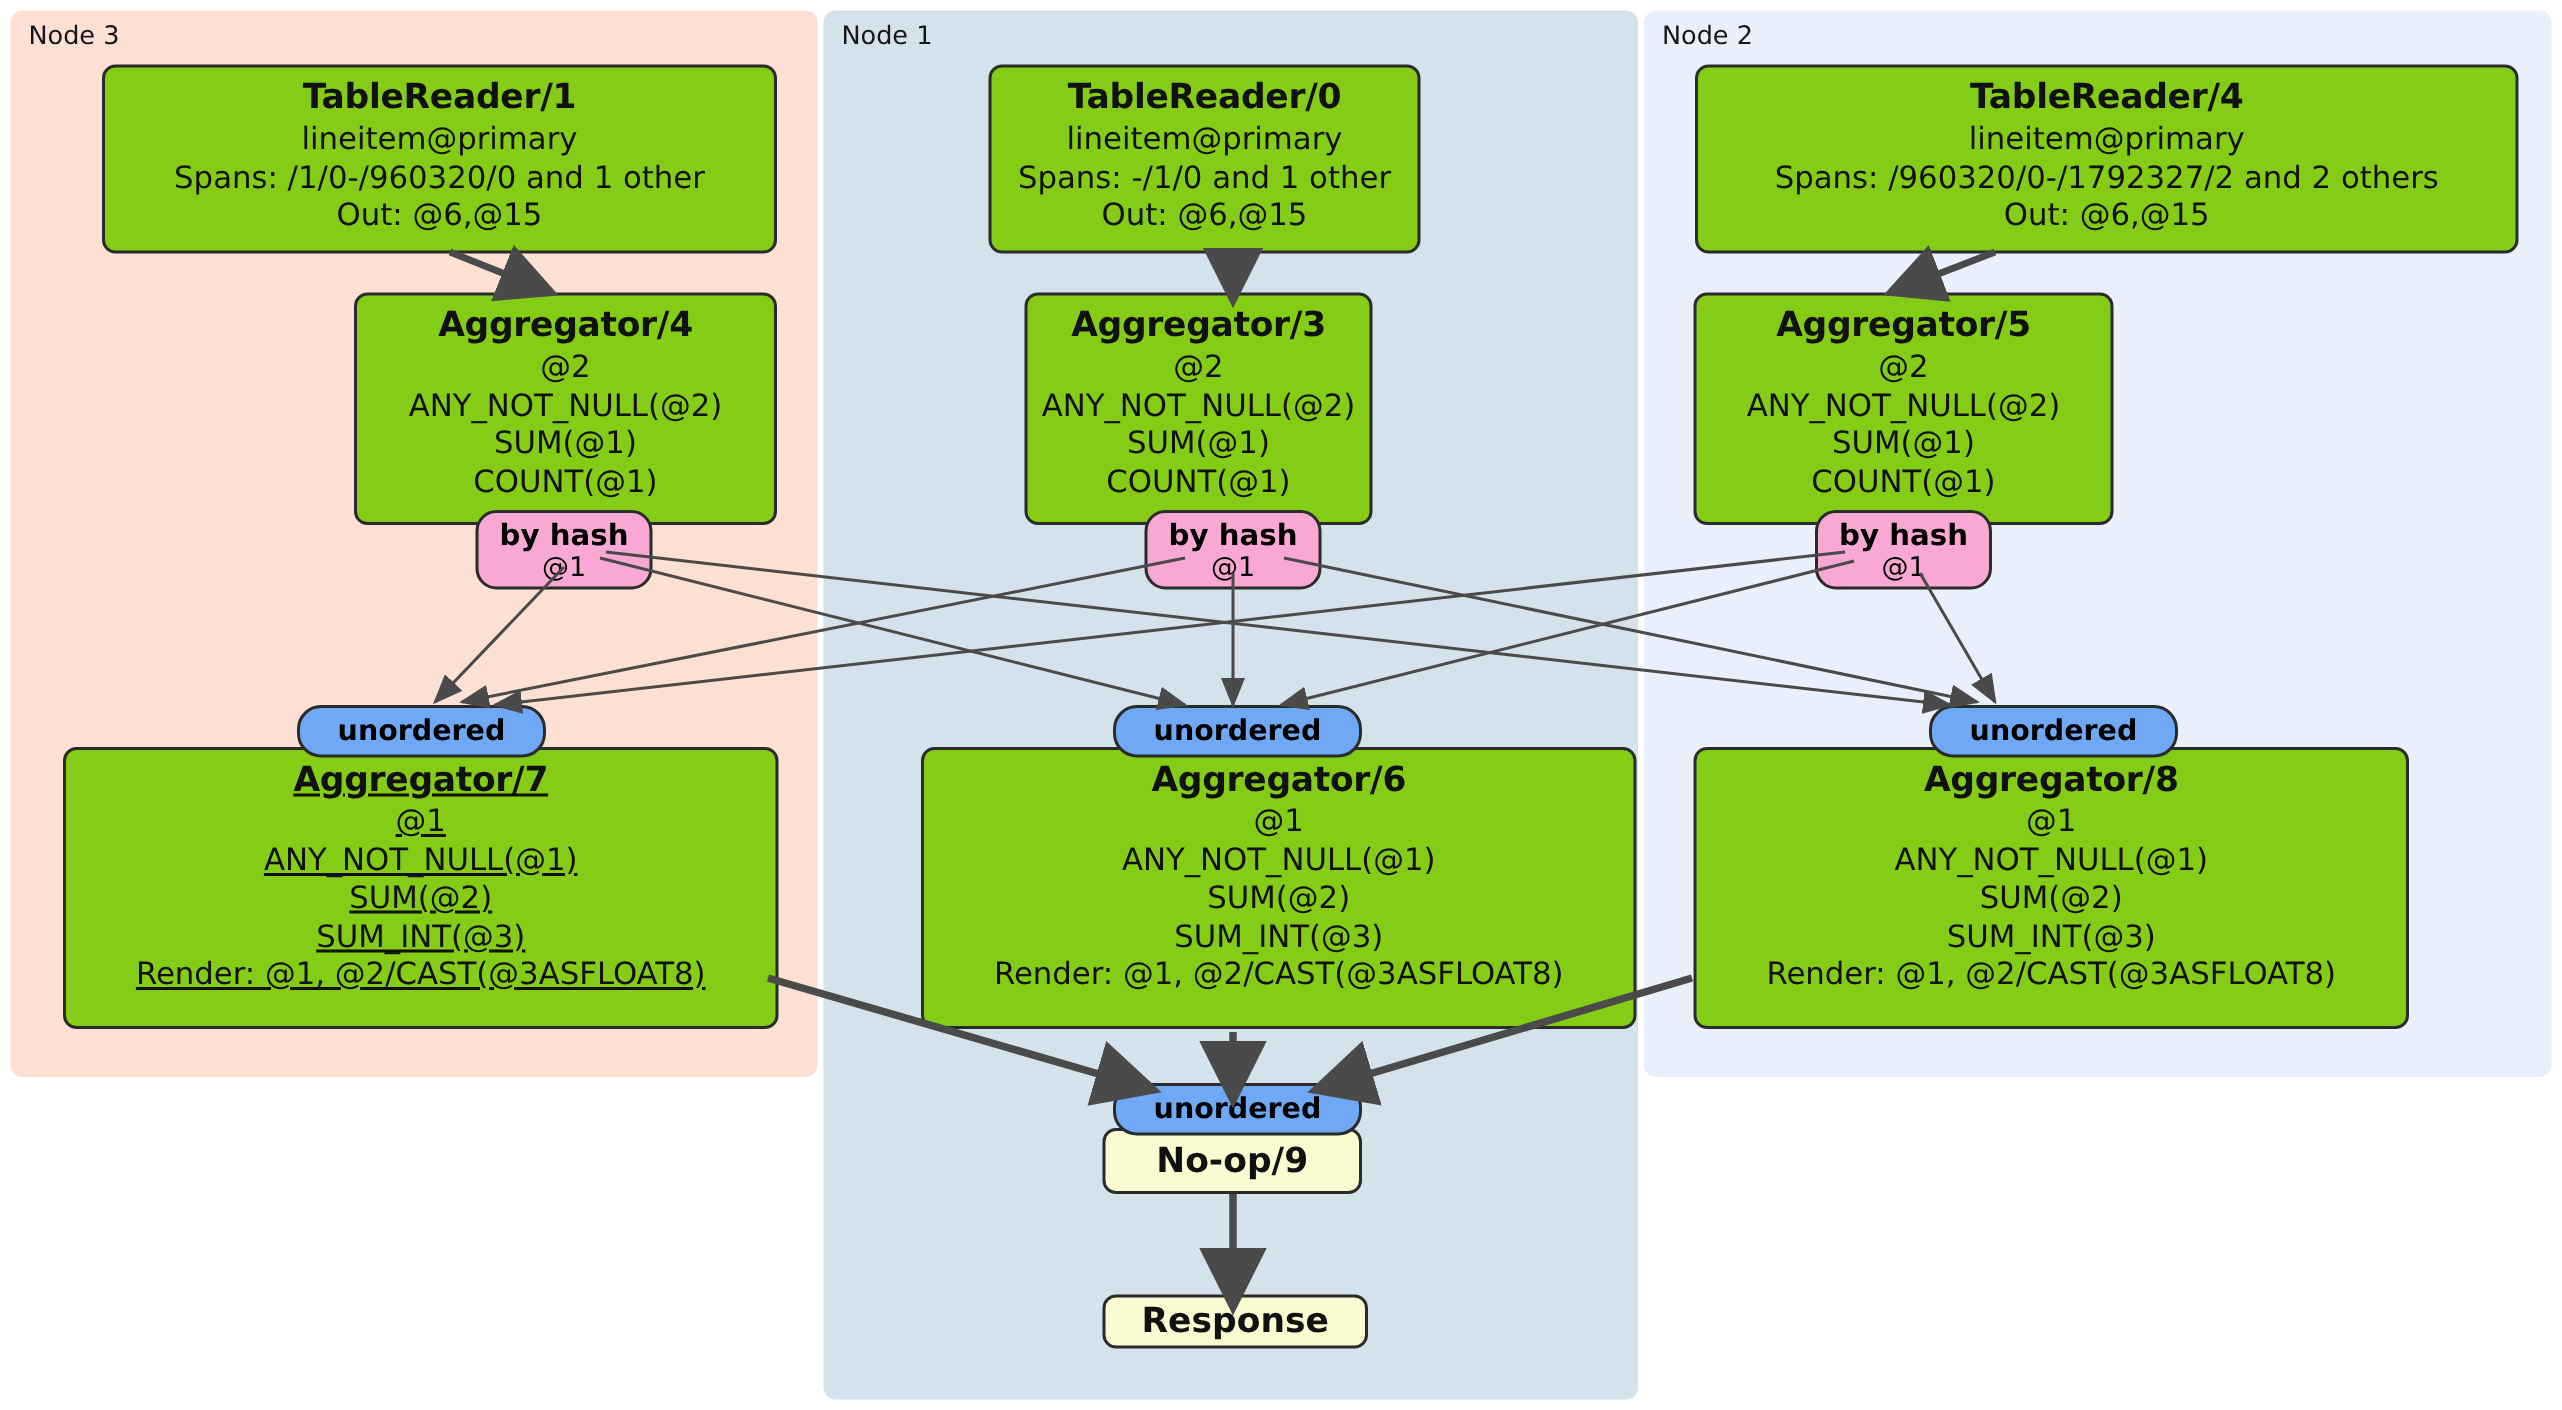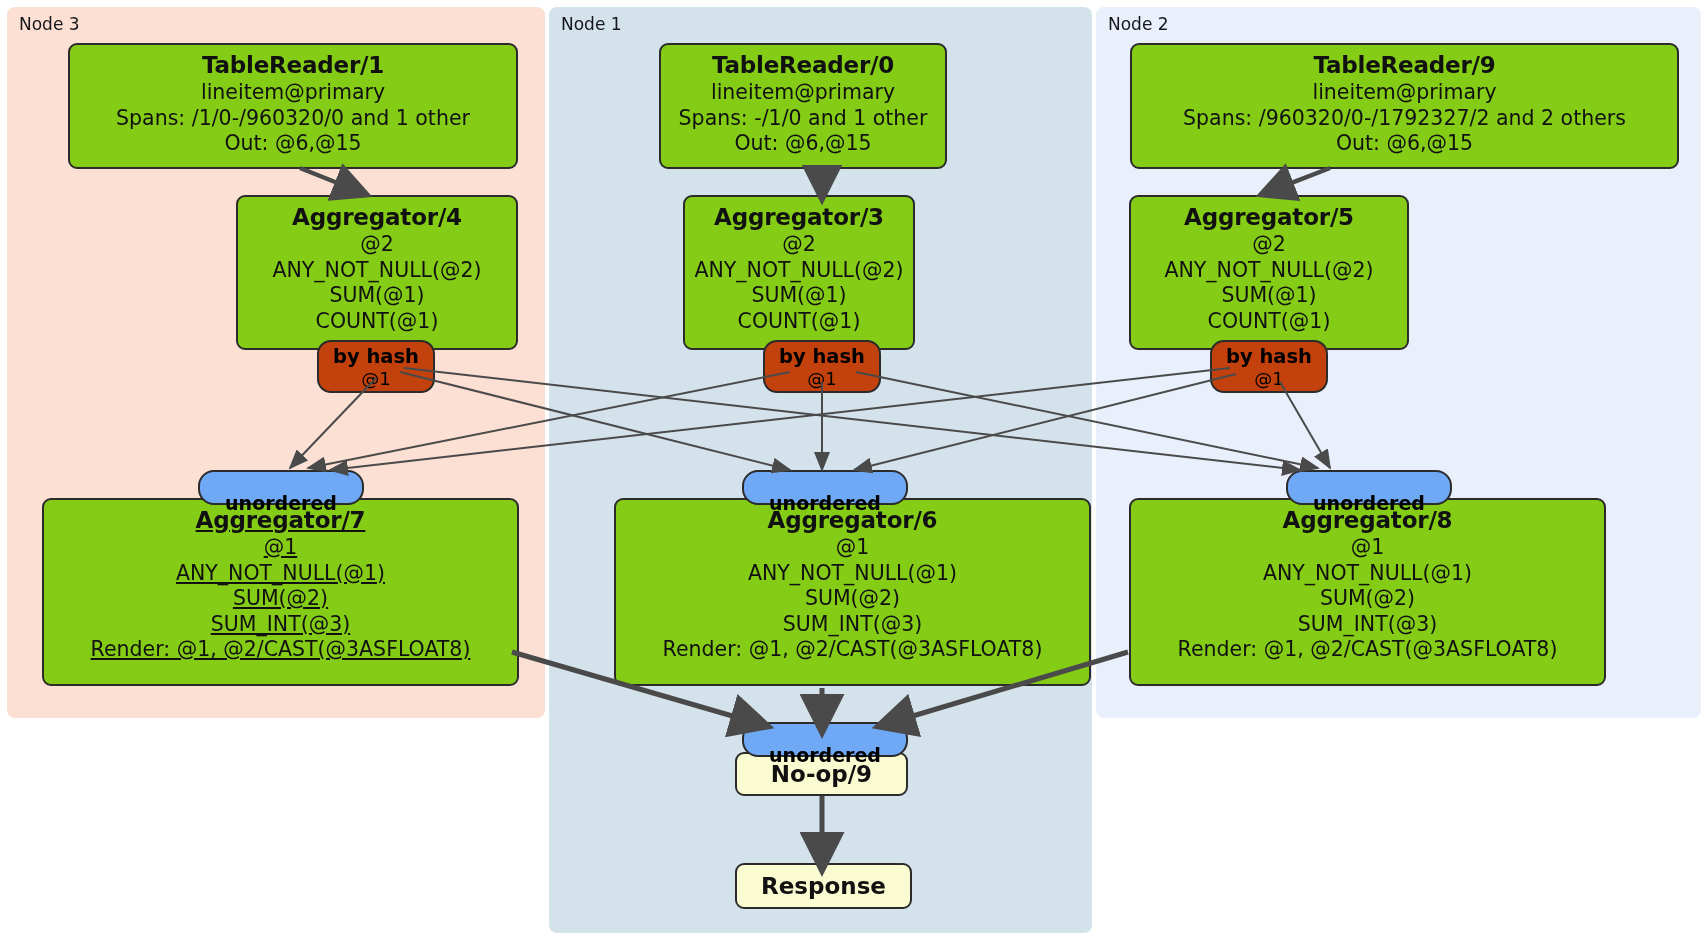--- a/index.html
+++ b/index.html
@@ -70,24 +70,24 @@
     text-align: center;
     color: #000000;
     white-space: nowrap;
   }
   .pill-unordered {
     background: #6fa8f4;
     border-radius: 16px;
     font-weight: bold;
     font-size: 19px;
     line-height: 26px;
-    padding-top: 18px;
+    padding-top: 2px;
   }
   .pill-byhash {
-    background: #c2410c;
+    background: #f9a8d4;
     border-radius: 14px;
     font-size: 19px;
     line-height: 23px;
     padding-top: 3px;
   }
   .pill-byhash .bh-title {
     font-weight: bold;
     font-size: 19.5px;
     line-height: 23px;
   }
@@ -187,21 +187,21 @@
     </div>
 
     <div class="proc-box" style="left:659px; top:43px; width:288px; height:126px;">
       <div class="proc-title">TableReader/0</div>
       <div class="proc-line">lineitem@primary</div>
       <div class="proc-line">Spans: -/1/0 and 1 other</div>
       <div class="proc-line">Out: @6,@15</div>
     </div>
 
     <div class="proc-box" style="left:1130px; top:43px; width:549px; height:126px;">
-      <div class="proc-title">TableReader/9</div>
+      <div class="proc-title">TableReader/4</div>
       <div class="proc-line">lineitem@primary</div>
       <div class="proc-line">Spans: /960320/0-/1792327/2 and 2 others</div>
       <div class="proc-line">Out: @6,@15</div>
     </div>
 
     <div class="proc-box" style="left:236px; top:195px; width:282px; height:155px;">
       <div class="proc-title">Aggregator/4</div>
       <div class="proc-line">@2</div>
       <div class="proc-line">ANY_NOT_NULL(@2)</div>
       <div class="proc-line">SUM(@1)</div>
@@ -248,21 +248,21 @@
       <div class="proc-line">ANY_NOT_NULL(@1)</div>
       <div class="proc-line">SUM(@2)</div>
       <div class="proc-line">SUM_INT(@3)</div>
       <div class="proc-line">Render: @1, @2/CAST(@3ASFLOAT8)</div>
     </div>
 
     <div class="small-box" style="left:735px; top:752px; width:173px; height:44px;">
       <span>No-op/9</span>
     </div>
 
-    <div class="small-box" style="left:735px; top:863px; width:177px; height:46px;">
+    <div class="small-box" style="left:735px; top:863px; width:177px; height:36px;">
       <span>Response</span>
     </div>
   </div>
 
   <div class="layer-pills">
 
     <div class="pill pill-byhash" style="left:317px; top:340px; width:118px; height:53px;">
       <div class="bh-title">by hash</div>
       <div class="bh-sub">@1</div>
     </div>

